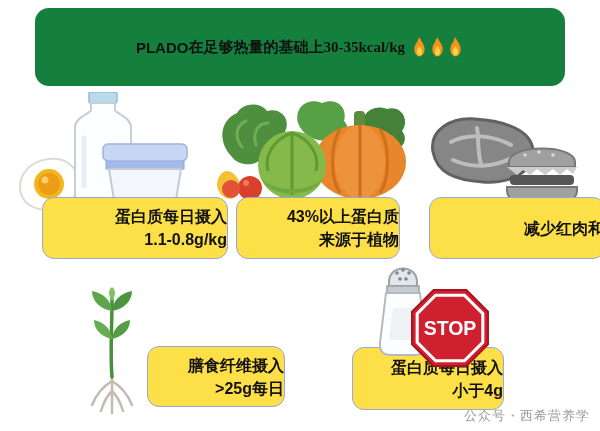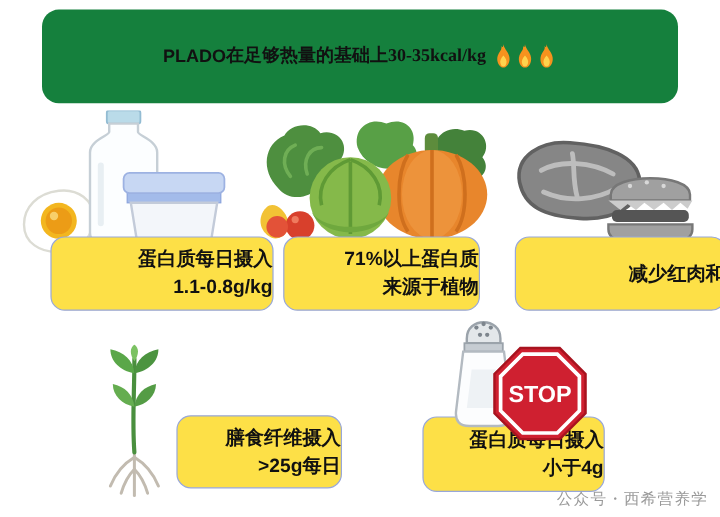--- a/index.html
+++ b/index.html
@@ -142,21 +142,21 @@
     <polygon points="25,7 53,7 71,25 71,53 53,71 25,71 7,53 7,25" fill="none" stroke="#ffffff" stroke-width="3"></polygon>
     <text x="39" y="46" text-anchor="middle" font-size="19" font-weight="700" fill="#ffffff" font-family="Liberation Sans, sans-serif">STOP</text>
   </svg>
 
   <div class="card" style="left:42px;top:197px;width:186px;height:62px">
     <div>蛋白质每日摄入</div>
     <div>1.1-0.8g/kg</div>
   </div>
 
   <div class="card" style="left:236px;top:197px;width:164px;height:62px">
-    <div>71%以上蛋白质</div>
+    <div>43%以上蛋白质</div>
     <div>来源于植物</div>
   </div>
 
   <div class="card" style="left:429px;top:197px;width:176px;height:62px">
     <div>减少红肉和</div>
   </div>
 
   <div class="card" style="left:147px;top:346px;width:138px;height:61px">
     <div>膳食纤维摄入</div>
     <div>&gt;25g每日</div>

